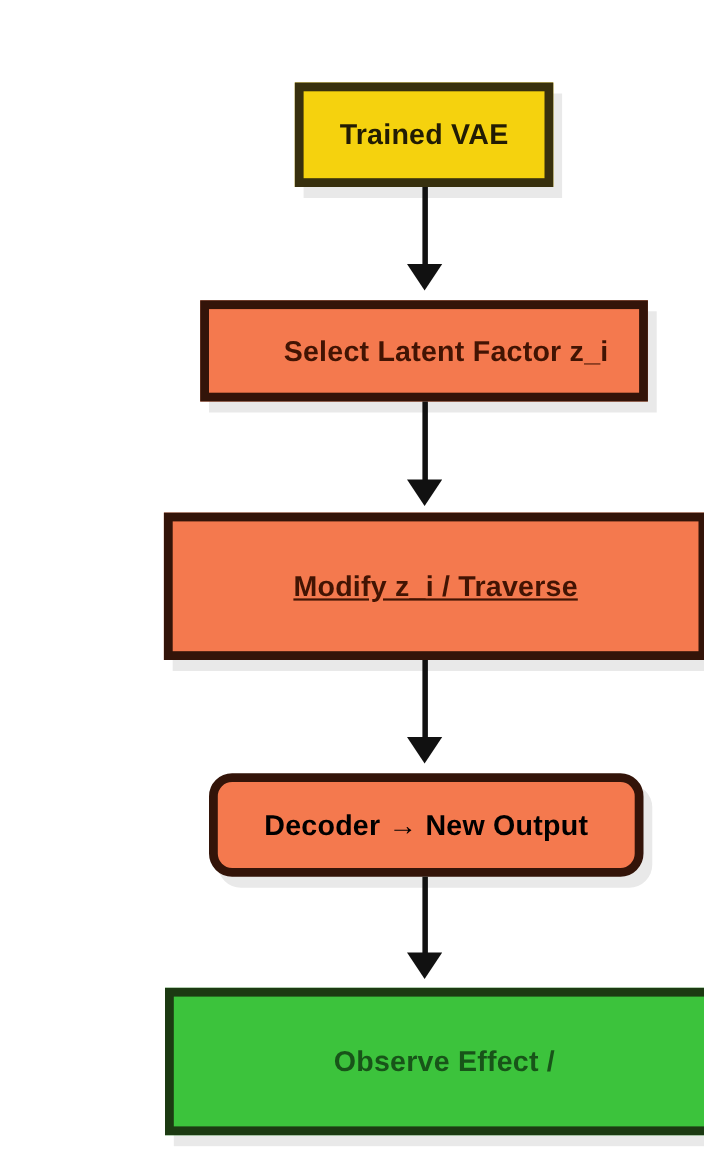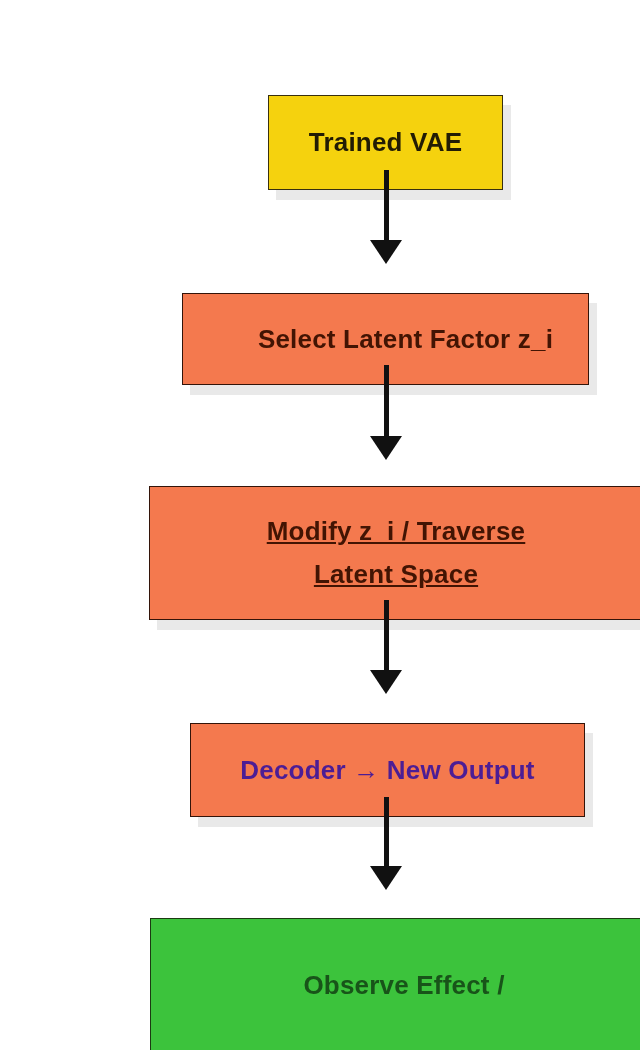--- a/index.html
+++ b/index.html
@@ -15,29 +15,28 @@
     overflow: hidden;
     font-family: "Liberation Sans", "DejaVu Sans", sans-serif;
   }
   .node {
     position: absolute;
     box-sizing: border-box;
     display: flex;
     flex-direction: column;
     align-items: center;
     justify-content: center;
-    border: 1px solid #701a75;
+    border: 8px solid #701a75;
     box-shadow: 8px 10px 0 #e9e9e9;
     font-size: 26px;
     font-weight: 700;
     line-height: 43px;
     text-align: center;
     letter-spacing: 0.2px;
     white-space: nowrap;
-    margin-top: 20px;
   }
   .n0 { left: 268px; top: 75px;  width: 235px; height: 95px; }
   .n1 { left: 182px; top: 273px; width: 407px; height: 92px; }
   .n2 { left: 149px; top: 466px; width: 494px; height: 134px; text-decoration: underline; }
   .n3 { left: 190px; top: 703px; width: 395px; height: 94px; }
   .n4 { left: 150px; top: 898px; width: 508px; height: 134px; }
 
   .arrow {
     position: absolute;
     left: 370px;
@@ -83,29 +82,28 @@
     <span>Select Latent Factor z_i</span>
   </div>
 
   <div class="arrow a2">
     <div class="shaft" style="background-color: rgb(17, 17, 17);"></div>
     <div class="head" style="border-top-color: rgb(17, 17, 17);"></div>
   </div>
 
   <div class="node n2" style="background-color: rgb(244, 121, 78); color: rgb(66, 20, 3); border-color: rgb(51, 20, 9);">
     <span>Modify z_i / Traverse</span>
-    <span>Latent Space</span>
   </div>
 
   <div class="arrow a3">
     <div class="shaft" style="background-color: rgb(17, 17, 17);"></div>
     <div class="head" style="border-top-color: rgb(17, 17, 17);"></div>
   </div>
 
-  <div class="node n3" style="background-color: rgb(244, 121, 78); color: #4c1d95; border-color: rgb(51, 20, 9);">
+  <div class="node n3" style="background-color: rgb(244, 121, 78); color: #000000; border-color: rgb(51, 20, 9); border-radius: 21px;">
     <span>Decoder → New Output</span>
   </div>
 
   <div class="arrow a4">
     <div class="shaft" style="background-color: rgb(17, 17, 17);"></div>
     <div class="head" style="border-top-color: rgb(17, 17, 17);"></div>
   </div>
 
   <div class="node n4" style="background-color: rgb(60, 195, 60); color: rgb(24, 84, 25); border-color: rgb(28, 58, 18);">
     <span>Observe Effect /</span>

